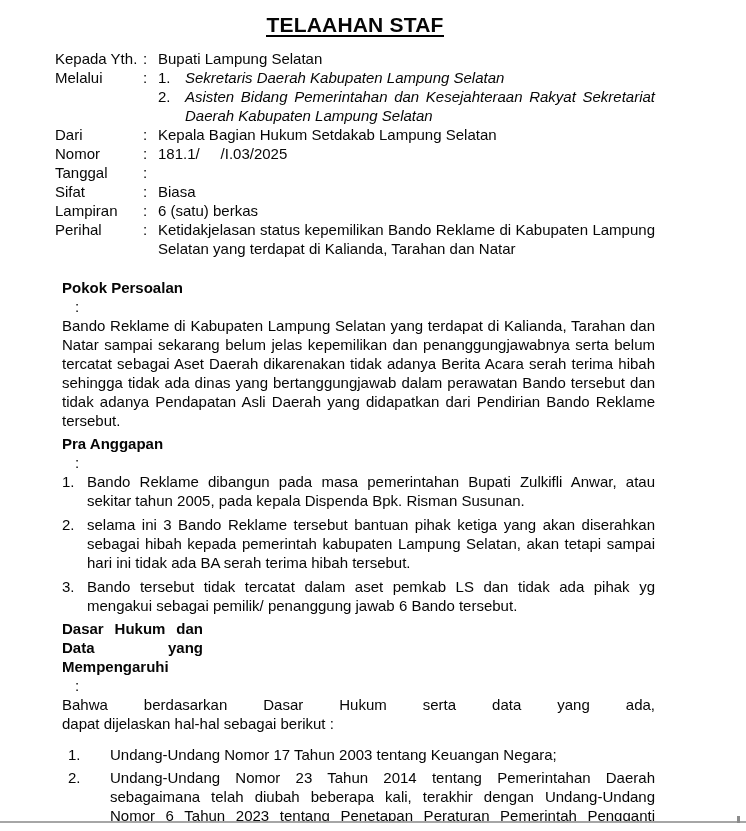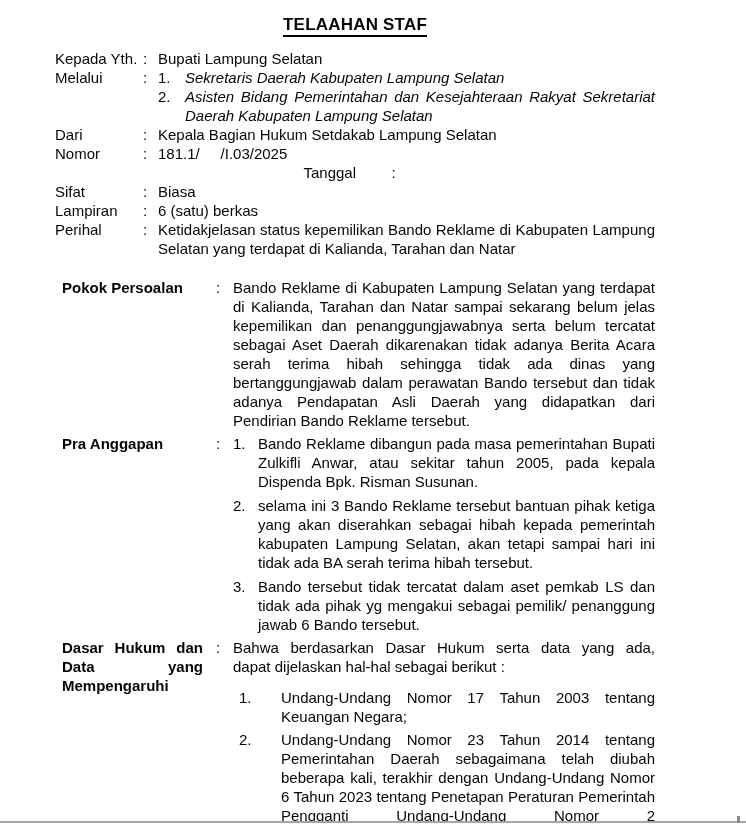--- a/index.html
+++ b/index.html
@@ -7,39 +7,39 @@
     width:746px; height:831px; position:relative; overflow:hidden;
     background:#ffffff; color:#060606;
     font-family:"Liberation Sans", sans-serif;
     font-size:15px; line-height:19px;
   }
   .content { position:absolute; left:55px; top:0; width:600px; }
 
   
   .title-wrap { text-align:center; margin-top:15px; height:22px; }
   .title {
-    display:inline-block; font-size:17px; font-weight:bold;
+    display:inline-block; font-size:21px; font-weight:bold;
     letter-spacing:.2px; border-bottom:2px solid #000; padding-bottom:1px;
   }
 
   
   .header { margin-top:12px; }
-  .hrow { display:flex;justify-content:center; }
+  .hrow { display:flex; }
   .hlabel { width:88px; flex:none; }
   .hsep { width:15px; flex:none; }
   .hval { flex:1; min-width:0; }
   .pre { white-space:pre; }
   .just { text-align:justify; }
   .hitem { display:flex; }
   .hnum { width:27px; flex:none; }
   .htext { flex:1; min-width:0;font-style:italic; }
 
   
   .sections { margin-top:20px; margin-left:7px; width:593px; }
-  .srow { display:flex; }
+  .srow { display:flex;flex-direction:column; }
   .srow + .srow { margin-top:4px; }
   .slabel { width:141px; flex:none; font-weight:bold; text-align:justify; }
   .ssep { width:30px; flex:none; padding-left:13px; box-sizing:border-box; }
   .sbody { flex:1; min-width:0; }
 
   .litem { display:flex; }
   .pra-list .litem + .litem { margin-top:5px; }
   .pra-list .lnum { width:25px; flex:none; }
   .ltext { flex:1; min-width:0; text-align:justify; }
 

